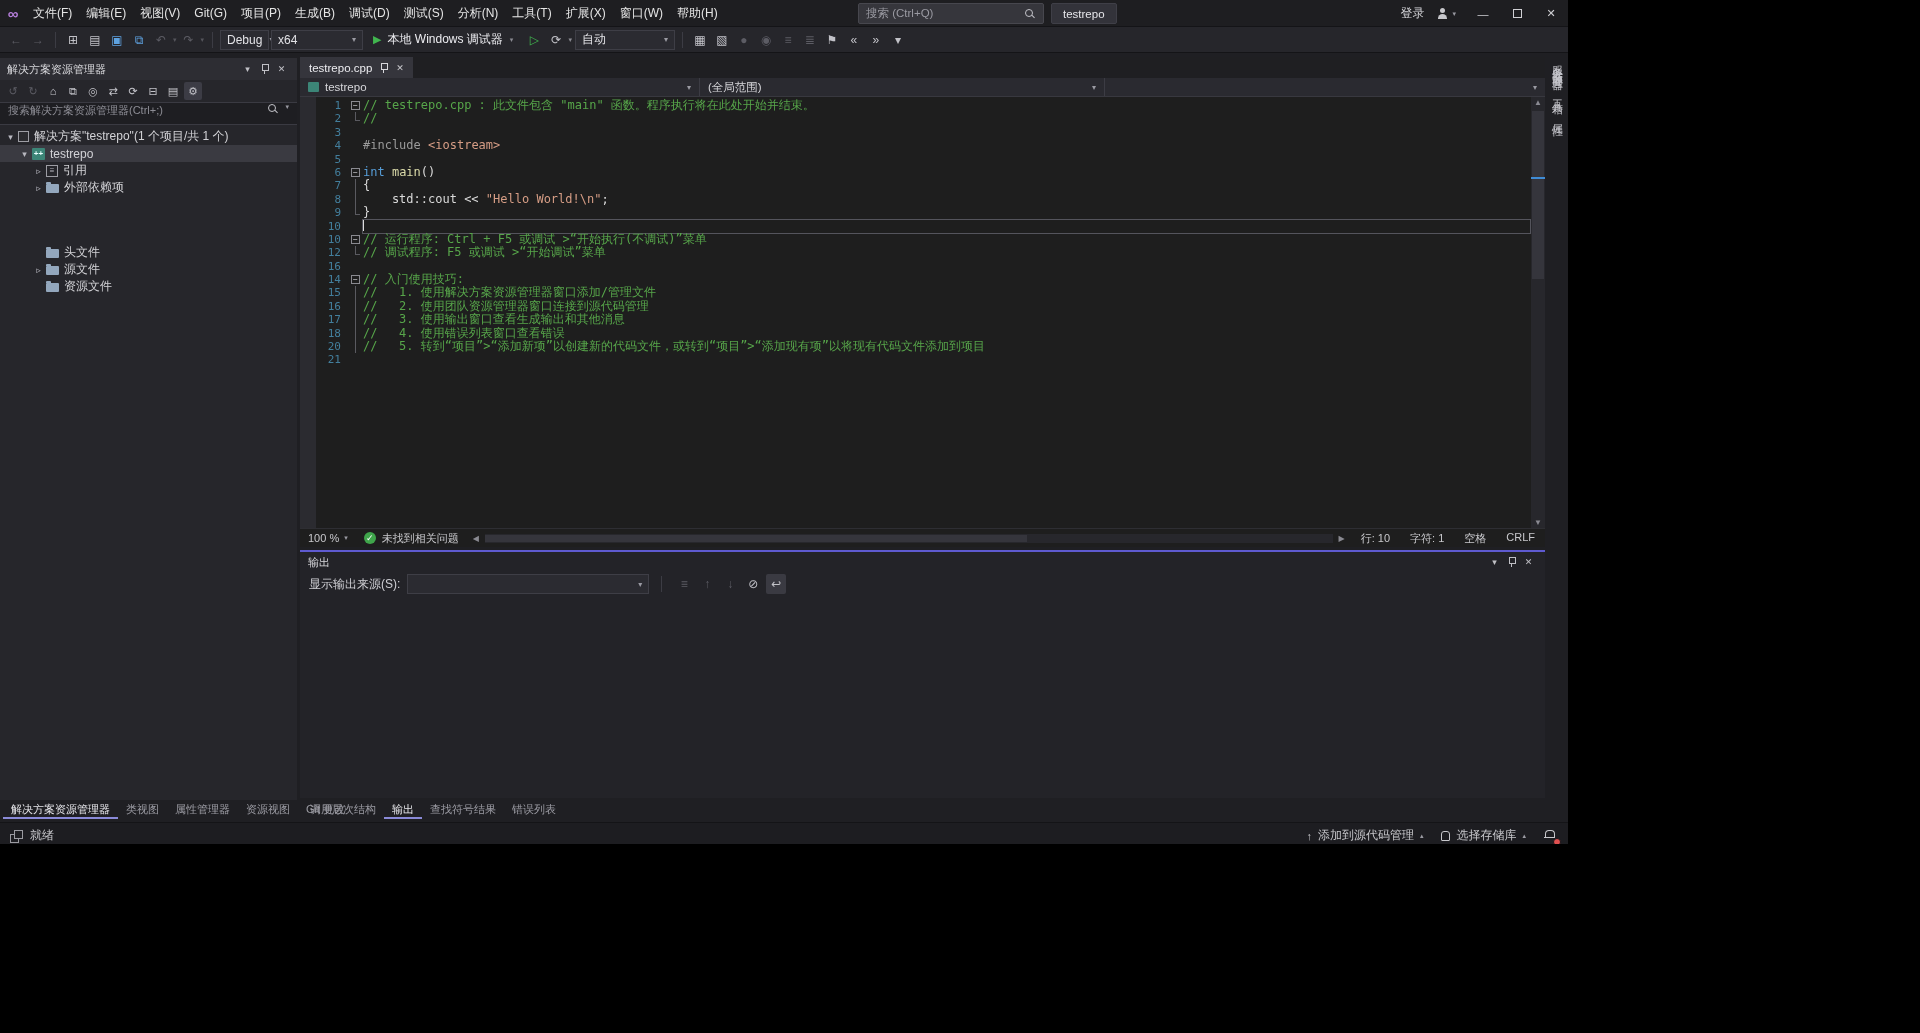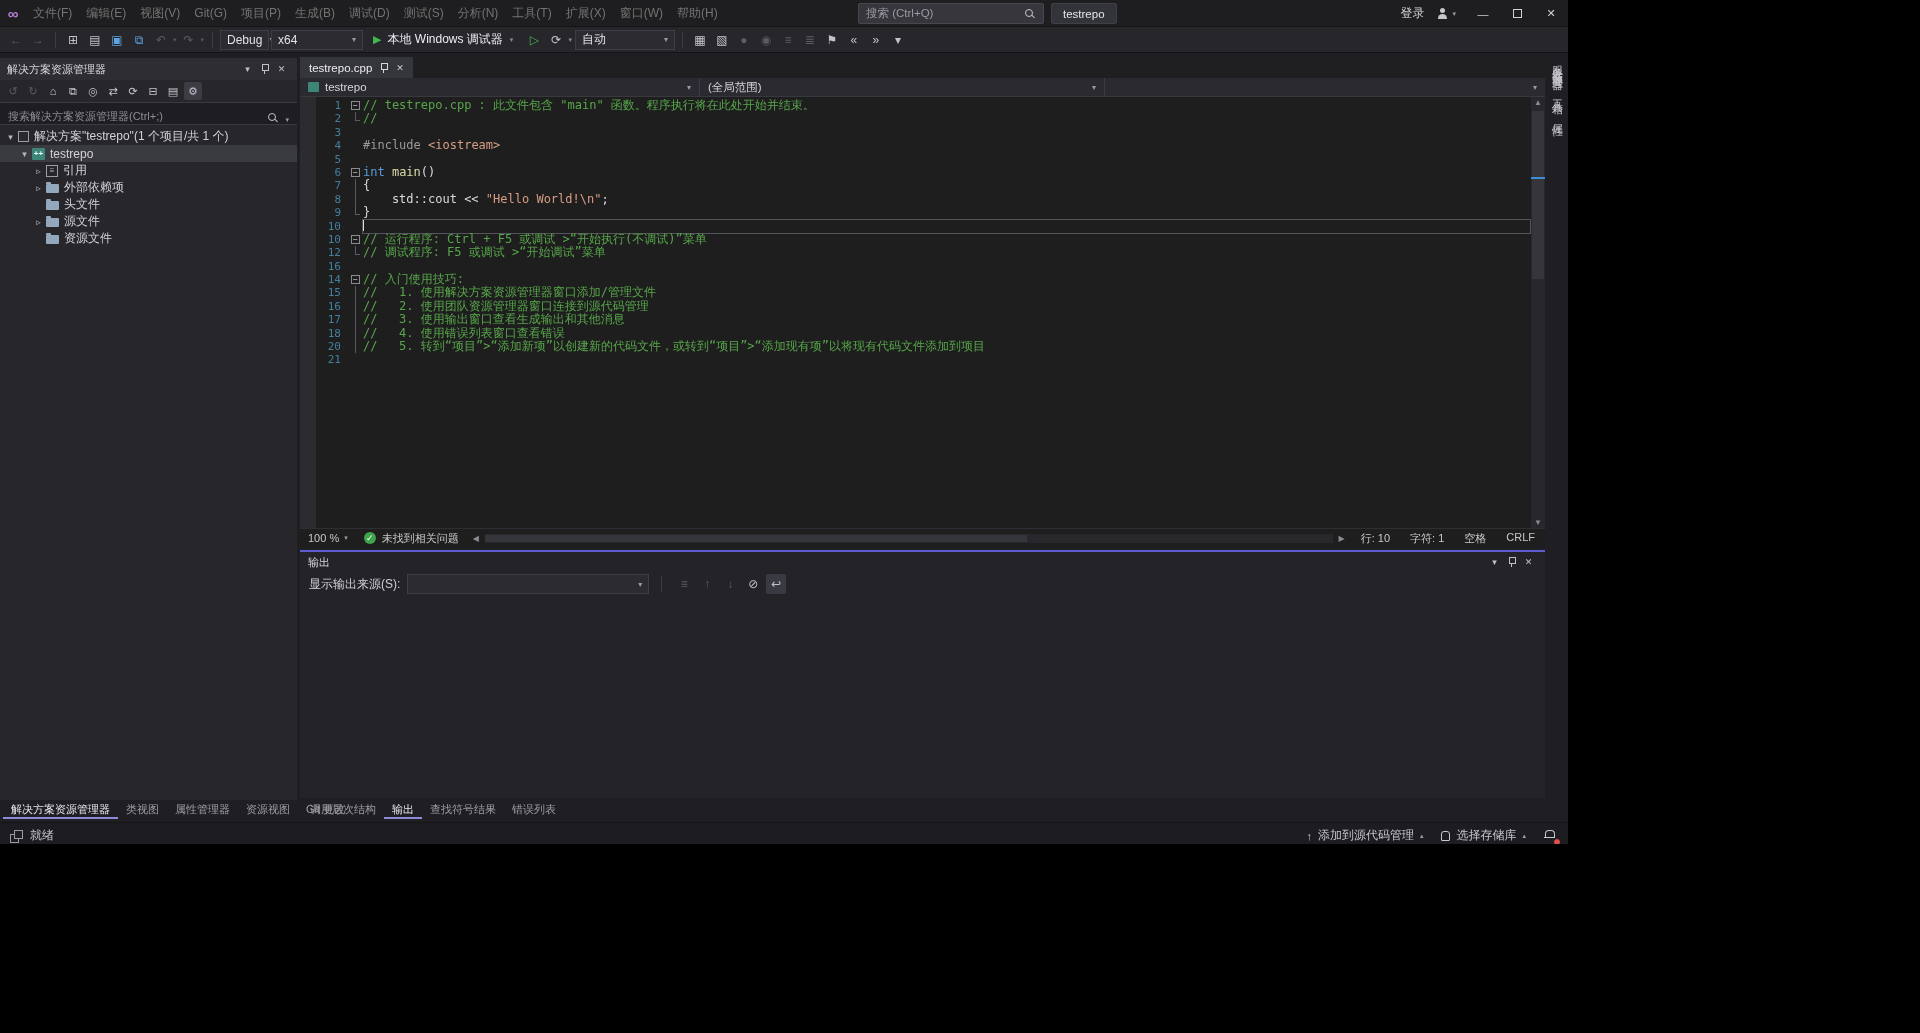--- a/index.html
+++ b/index.html
@@ -4,21 +4,21 @@
 <style>
   *{box-sizing:border-box;margin:0;padding:0}
   body{margin:0;background:#000;font-family:"Liberation Sans","DejaVu Sans",sans-serif;-webkit-font-smoothing:antialiased}
   #canvas{position:relative;width:1920px;height:1033px;background:#000;overflow:hidden}
   #vs{position:absolute;left:0;top:0;width:1568px;height:844px;background:#1f1f23;display:flex;flex-direction:column;overflow:hidden}
 
   
   .titlebar{height:27px;flex:none;background:#1e1e21;border-bottom:1px solid #141417;display:flex;align-items:center;position:relative}
   .vs-logo{width:26px;text-align:center;color:#b77fdc;font-size:15px;font-weight:bold}
   .menus{display:flex;height:27px;align-items:center}
-  .menu-item{padding:0 7px;font-size:12px;color:#737373;line-height:27px;white-space:nowrap}
+  .menu-item{padding:0 7px;font-size:12px;color:#e5e5e5;line-height:27px;white-space:nowrap}
   .search-box{position:absolute;left:858px;top:3px;width:186px;height:21px;background:#36363c;border:1px solid #47474e;border-radius:2px;display:flex;align-items:center;padding:0 7px;color:#9a9aa2;font-size:11.5px}
   .search-box .ph{flex:1;white-space:nowrap;overflow:hidden}
   .mag{position:relative;width:12px;height:12px;flex:none}
   .mag::before{content:"";position:absolute;left:1px;top:1px;width:6px;height:6px;border:1.4px solid #c2c2c8;border-radius:50%}
   .mag::after{content:"";position:absolute;left:7px;top:8px;width:4px;height:1.4px;background:#c2c2c8;transform:rotate(45deg)}
   .sol-badge{position:absolute;left:1051px;top:3px;height:21px;background:#33333a;border:1px solid #3f3f47;border-radius:2px;display:flex;align-items:center;padding:0 11px;color:#e6e6ea;font-size:11.5px}
   .tb-right{position:absolute;right:0;top:0;height:27px;display:flex;align-items:center}
   .signin{font-size:12px;color:#d6d6da;padding:0 8px;white-space:nowrap}
   .person-wrap{display:flex;align-items:center;gap:3px;padding:0 10px 0 4px}
   .person-icon{position:relative;width:13px;height:13px}
@@ -53,21 +53,21 @@
   .lp-header{height:22px;flex:none;background:#2d2d33;display:flex;align-items:center;padding:0 7px;font-size:11px;color:#d8d8dc}
   .lp-header .ttl{flex:1;white-space:nowrap;overflow:hidden}
   .hdr-ico{width:17px;height:16px;display:flex;align-items:center;justify-content:center;color:#c0c0c6;font-size:9px;flex:none}
   .pin-icon{position:relative;width:10px;height:12px;display:inline-block}
   .pin-icon::before{content:"";position:absolute;left:2px;top:1px;width:5px;height:5px;border:1px solid #c0c0c6}
   .pin-icon::after{content:"";position:absolute;left:4px;top:7px;width:1px;height:4px;background:#c0c0c6}
   .lp-tools{height:23px;flex:none;display:flex;align-items:center;gap:2px;padding:0 4px;border-bottom:1px solid #3a3a42}
   .se-ico{width:18px;height:18px;display:flex;align-items:center;justify-content:center;font-size:11px;color:#c2c2c8;flex:none}
   .se-ico.dis{color:#5c5c64}
   .se-ico.act{background:#3c3c45;border-radius:2px}
-  .lp-search{height:22px;flex:none;display:flex;align-items:flex-end;background:#1e1e22;border-bottom:1px solid #3a3a42;padding:0 8px;font-size:11px;color:#8c8c94;gap:6px}
+  .lp-search{height:22px;flex:none;display:flex;align-items:flex-start;background:#1e1e22;border-bottom:1px solid #3a3a42;padding:0 8px;font-size:11px;color:#8c8c94;gap:6px}
   .lp-search .ph{flex:1;white-space:nowrap;overflow:hidden}
   .se-tree{flex:1;padding-top:3px;font-size:12px;color:#d2d2d6;overflow:hidden}
   .tree-row{height:17px;display:flex;align-items:center;white-space:nowrap}
   .tree-row.sel{background:#3a3a41}
   .tree-arrow{width:13px;flex:none;text-align:center;color:#b8b8c0;font-size:9px}
   .tree-ico{width:14px;height:12px;margin:0 5px 0 1px;flex:none;display:inline-flex;align-items:center;justify-content:center;position:relative}
   .tree-ico.solution{width:11px;height:11px;border:1px solid #9d9da4;background:#2a2a2e}
   .tree-ico.project{width:13px;height:12px;background:#3c8577;color:#eaffff;font-size:8px;line-height:12px;font-weight:bold;border-radius:1px;justify-content:center}
   .tree-ico.references{width:12px;height:12px;border:1px solid #9d9da4;color:#b8b8c0;font-size:8px}
   .tree-ico.references::before{content:"≡"}
@@ -298,21 +298,21 @@
             <div class="tree-row" style="padding-left: 32px;">
               <span class="tree-arrow">▹</span>
               <span class="tree-ico references"></span>
               <span class="tree-label">引用</span>
             </div>
             <div class="tree-row" style="padding-left: 32px;">
               <span class="tree-arrow">▹</span>
               <span class="tree-ico folder"></span>
               <span class="tree-label">外部依赖项</span>
             </div>
-            <div class="tree-row" style="padding-left: 32px;">
+            <div class="tree-row" style="padding-left: 32px; margin-top: 48px;">
               <span class="tree-arrow"></span>
               <span class="tree-ico folder"></span>
               <span class="tree-label">头文件</span>
             </div>
             <div class="tree-row" style="padding-left: 32px;">
               <span class="tree-arrow">▹</span>
               <span class="tree-ico folder"></span>
               <span class="tree-label">源文件</span>
             </div>
             <div class="tree-row" style="padding-left: 32px;">

